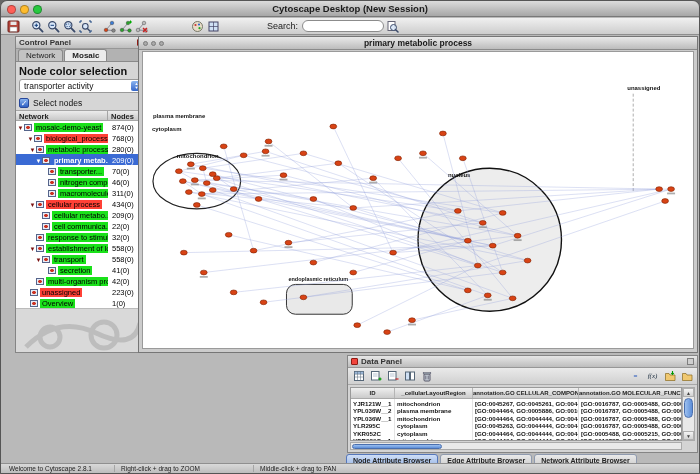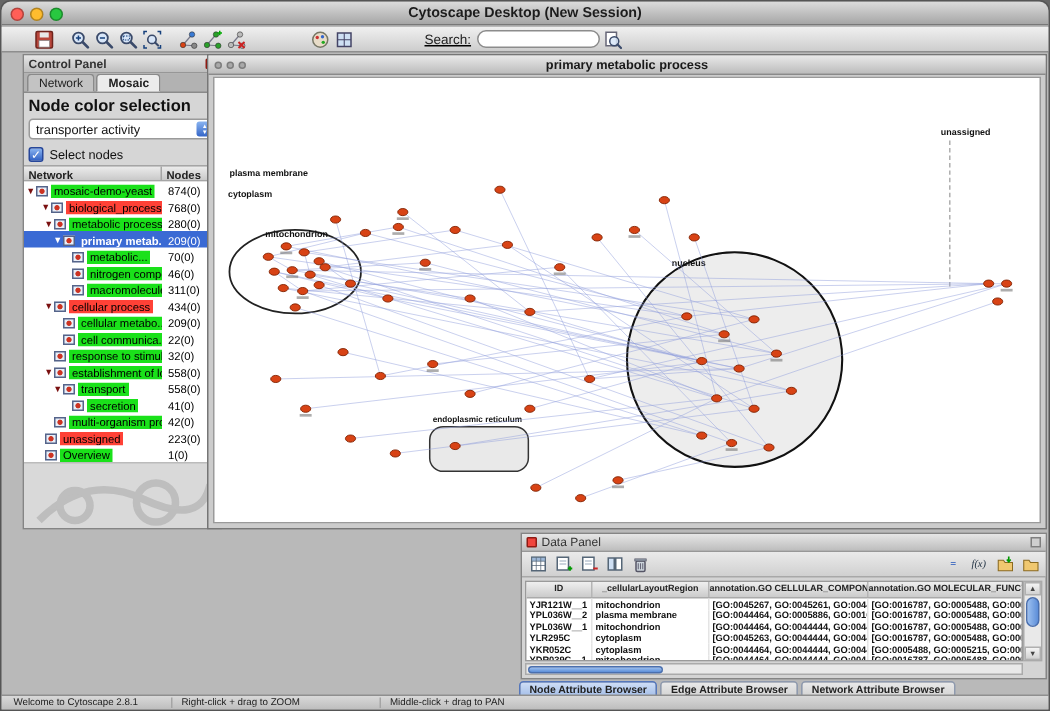--- a/index.html
+++ b/index.html
@@ -12,21 +12,21 @@
   .titlebar { position:absolute; top:0; left:0; right:0; height:16px;
               background:linear-gradient(#dcdcdc,#a6a6a6); border-bottom:1px solid #787878;
               border-radius:7px 7px 0 0; }
   .titlebar .title { text-align:center; font-size:9.5px; font-weight:bold; color:#1c1c1c; line-height:15px; }
   .traffic { position:absolute; top:4px; width:9px; height:9px; border-radius:50%; border:1px solid rgba(0,0,0,.3); }
   .t-red{ left:6px; background:#ff5f57;} .t-yellow{ left:19px; background:#febc2e;} .t-green{ left:32px; background:#28c840;}
 
   
   .toolbar { position:absolute; top:17px; left:0; right:0; height:17px;
              background:linear-gradient(#f0f0f0,#cdcdcd); border-bottom:1px solid #8e8e8e;
-             display:flex; align-items:center; padding:0 20px;text-decoration:underline; }
+             display:flex; align-items:center; padding:0 4px; }
   .tbtn { width:16px; height:15px; background:transparent; border:none; display:flex;
           align-items:center; justify-content:center; cursor:default; }
   .tb-sep { width:8px; } .tb-sep.wide { width:40px; }
   .search-group { display:flex; align-items:center; margin-left:46px; }
   .search-label { font-size:9px; color:#222; margin-right:4px; }
   .search-input { width:82px; height:12px; font-size:8px; border:1px solid #8c8c8c; border-radius:7px;
                   background:#fff; padding:0 6px; font-family:"Liberation Sans",sans-serif; }
 
   
   .control-panel { position:absolute; left:14px; top:35px; width:133px; height:317px;
@@ -77,21 +77,21 @@
   .nf-titlebar { height:13px; background:linear-gradient(#e9e9e9,#bcbcbc); border-bottom:1px solid #8a8a8a;
                  font-size:8.5px; font-weight:bold; color:#1a1a1a; text-align:center; line-height:12px; position:relative;}
   .nf-dot { position:absolute; top:4px; width:5px; height:5px; border-radius:50%; background:#a9a9a9; border:1px solid #7d7d7d;}
   .nf-canvas { position:absolute; top:14px; left:3px; right:3px; bottom:3px; background:#fff; border:1px solid #9a9a9a; }
   .nf-canvas svg { width:100%; height:100%; display:block; }
 
   
   .data-panel { position:absolute; left:346px; top:354px; width:351px; height:98px;
                 background:#d4d4d4; border:1px solid #858585; }
   .dp-header { height:12px; background:linear-gradient(#e6e6e6,#bdbdbd); border-bottom:1px solid #979797;
-               display:flex; align-items:center; gap:3px; padding:0 3px; font-size:8px; font-weight:normal; color:#333;text-align:right; }
+               display:flex; align-items:center; gap:3px; padding:0 3px; font-size:8px; font-weight:bold; color:#333;text-align:right; }
   .float-box { width:7px; height:7px; background:#cfcfcf; border:1px solid #7f7f7f; margin-left:auto; }
   .dp-toolbar { height:17px; background:linear-gradient(#eaeaea,#d0d0d0); border-bottom:1px solid #a8a8a8;
                 display:flex; align-items:center; gap:2px; padding:0 3px; }
   .dpbtn { width:15px; height:14px; background:transparent; border:none; display:flex; align-items:center;
            justify-content:center; font-family:"Liberation Serif",serif; }
   .dpbtn.text { font-size:7px; font-style:italic; color:#234; }
   .dp-spacer { flex:1; }
   .dp-table { position:absolute; top:31px; left:2px; right:15px; bottom:11px; background:#fff;
               border:1px solid #9a9a9a; overflow:hidden; }
   .dp-thead { display:flex; height:11px; background:linear-gradient(#efefef,#cbcbcb); border-bottom:1px solid #aaa; }
@@ -294,21 +294,21 @@
               <span class="expander">▼</span>
               <span class="node-icon"></span>
               <span class="tree-label blue">primary metab...</span>
             </div>
             <span class="tree-count">209(0)</span>
           </div>
           <div class="tree-row">
             <div class="label-wrap" style="padding-left: 25px;">
               <span class="expander"></span>
               <span class="node-icon"></span>
-              <span class="tree-label green">metabolic...</span>
+              <span class="tree-label green">transporter...</span>
             </div>
             <span class="tree-count">70(0)</span>
           </div>
           <div class="tree-row">
             <div class="label-wrap" style="padding-left: 25px;">
               <span class="expander"></span>
               <span class="node-icon"></span>
               <span class="tree-label green">nitrogen compo...</span>
             </div>
             <span class="tree-count">46(0)</span>

